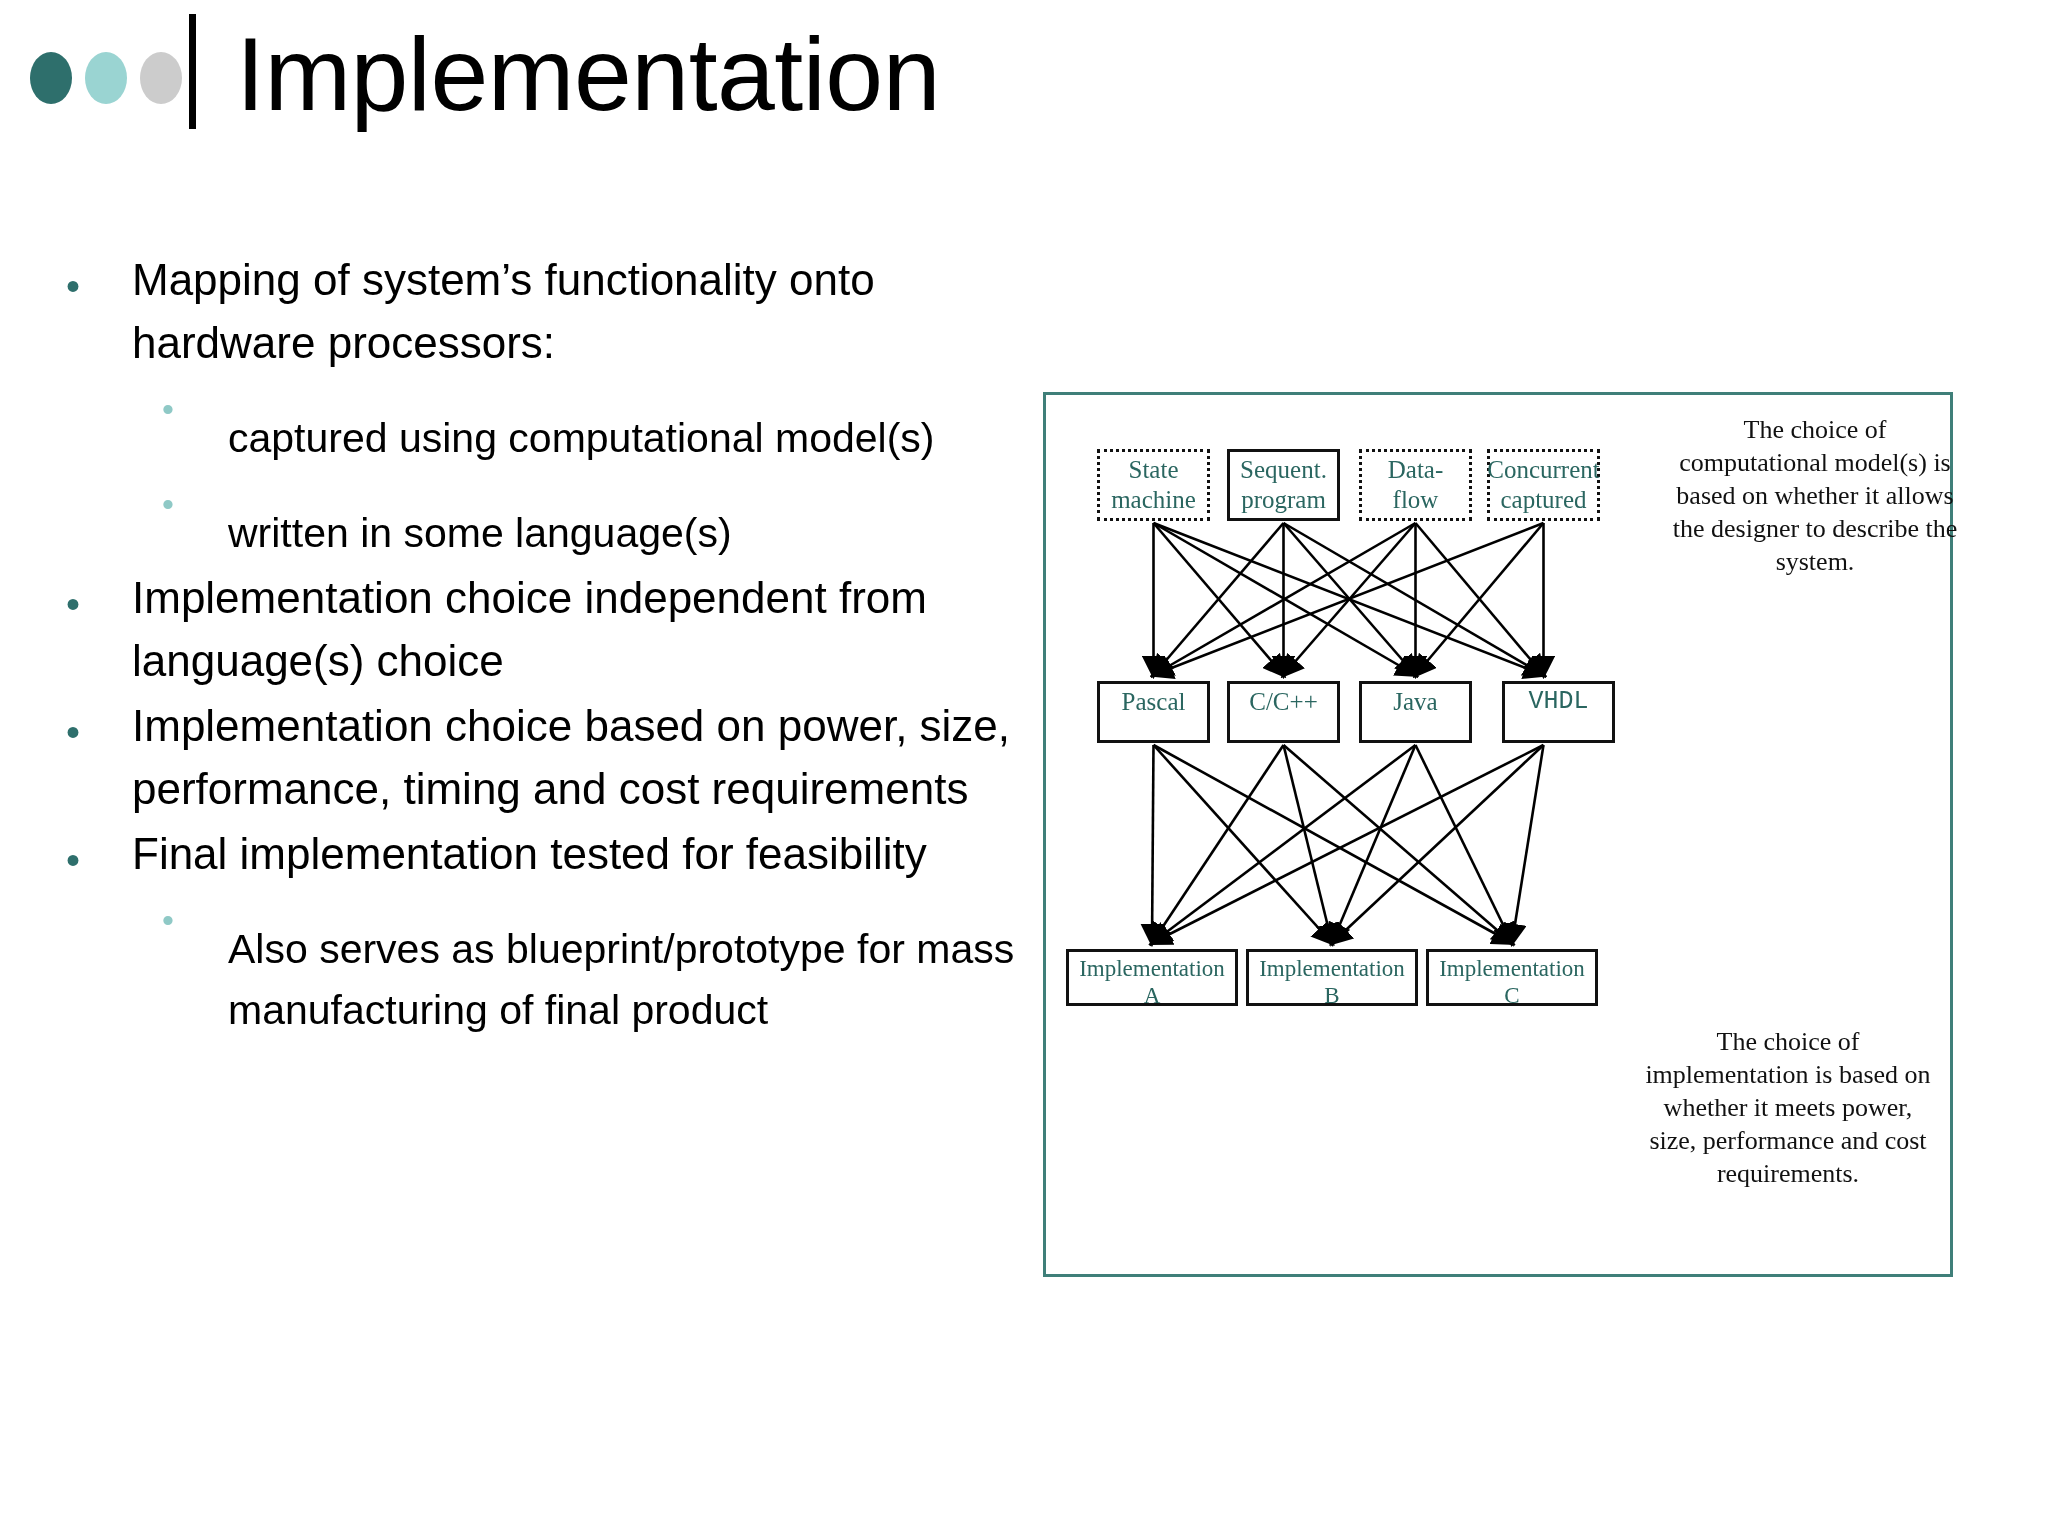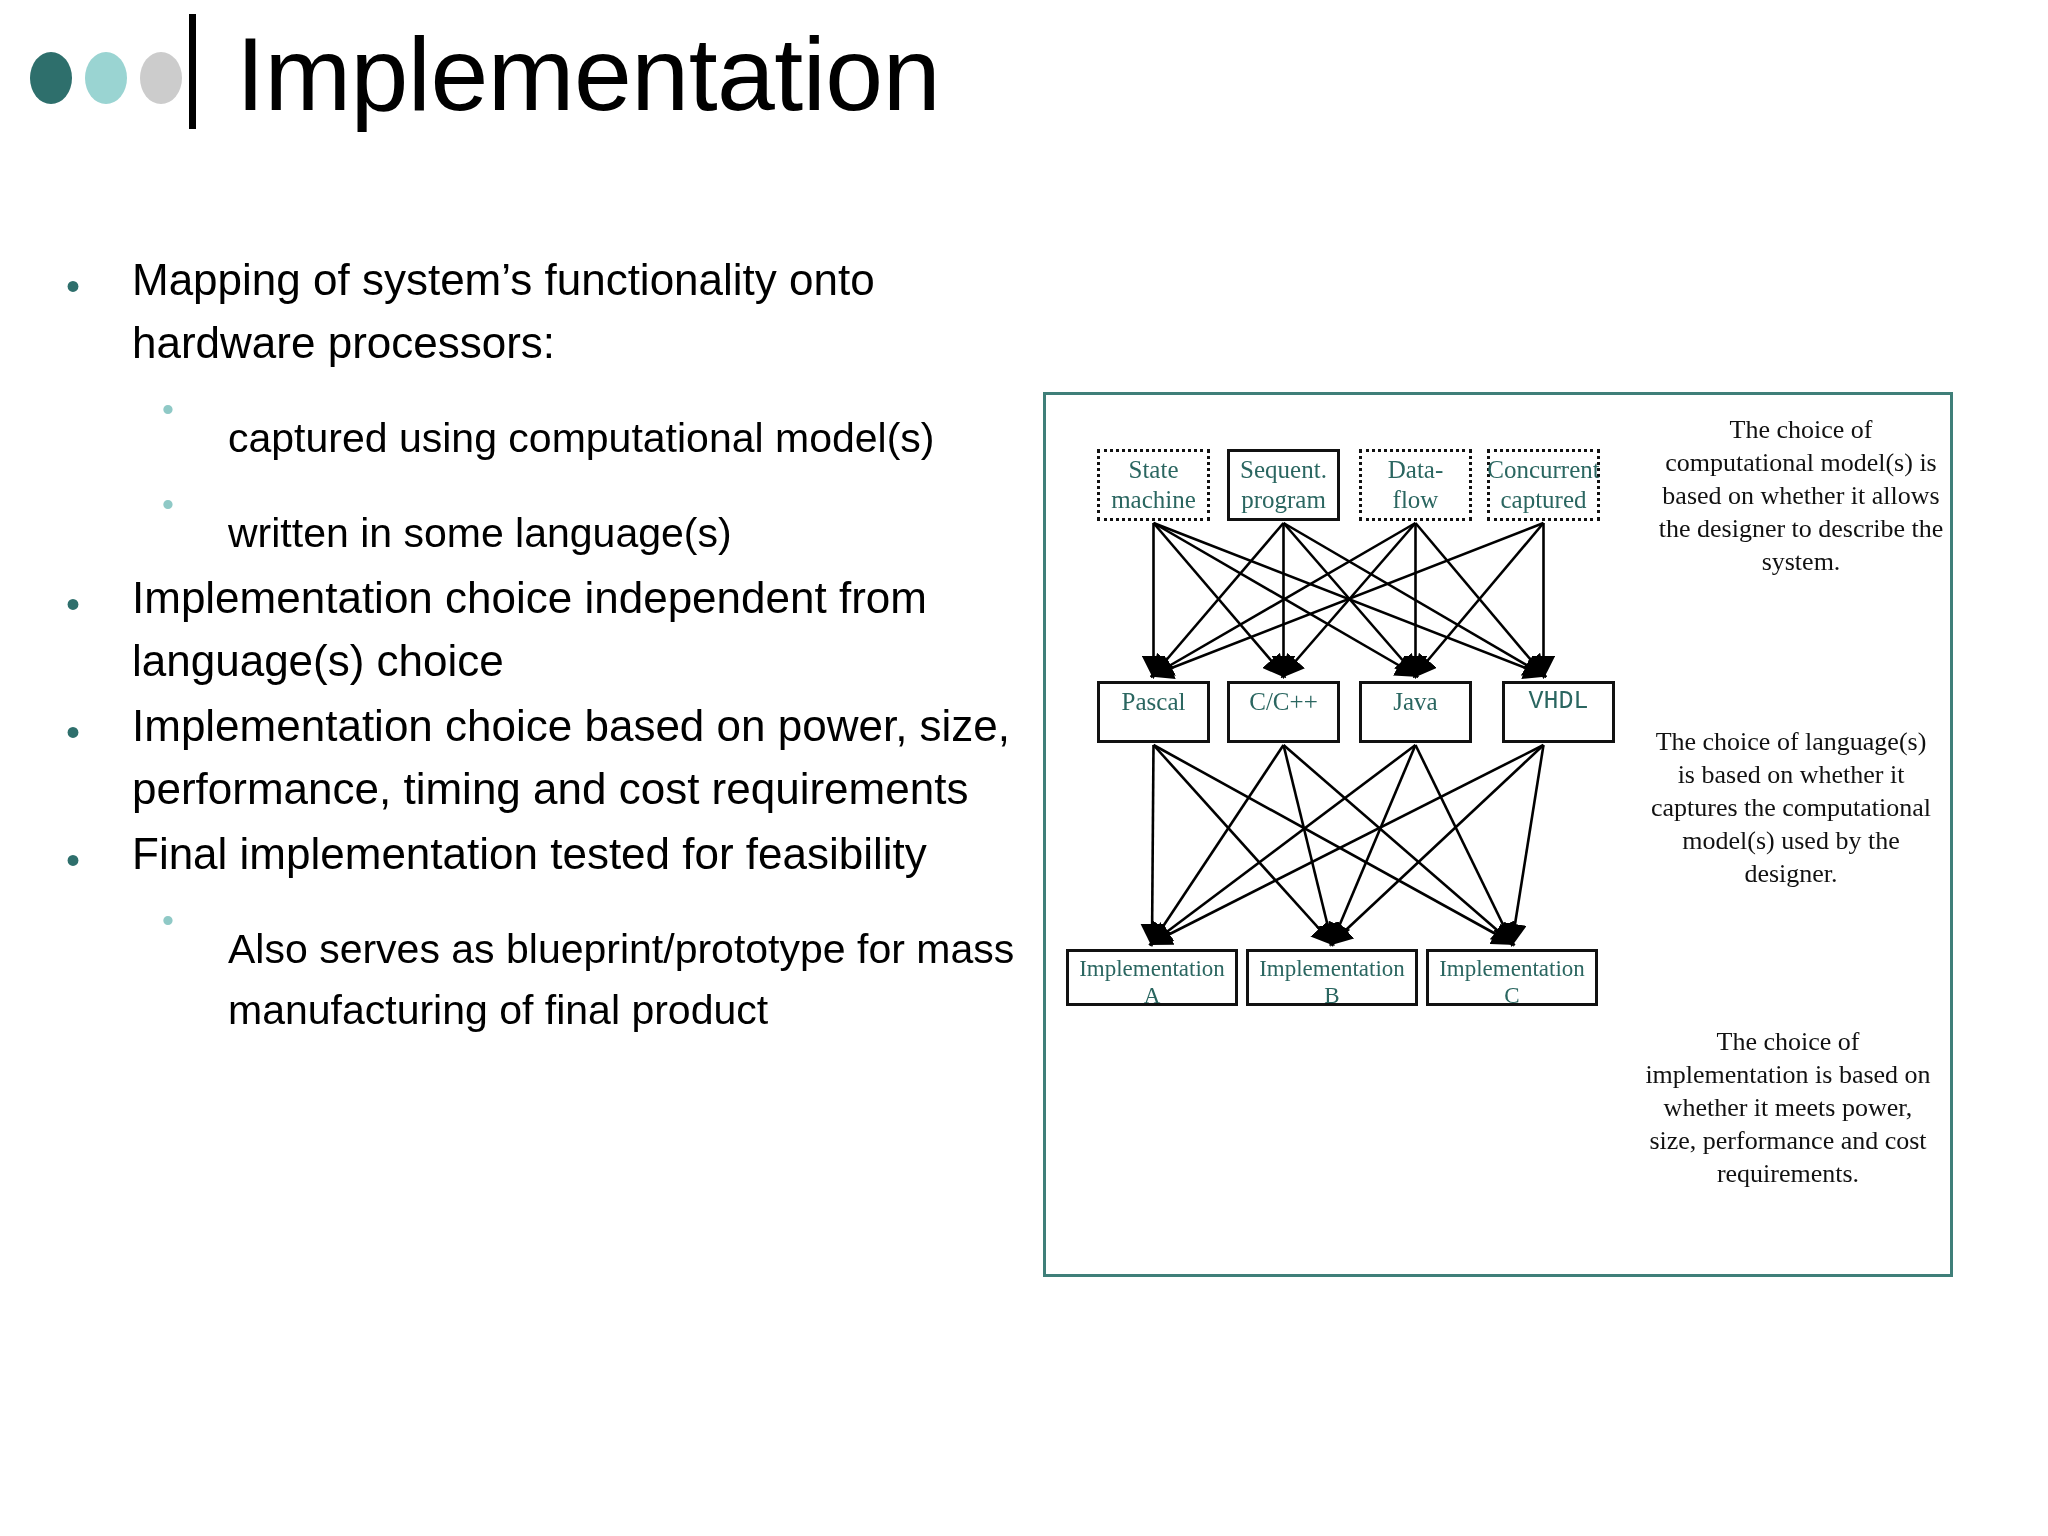--- a/index.html
+++ b/index.html
@@ -179,21 +179,21 @@
   
   .annotation {
     position: absolute;
     font-family: "Liberation Serif", serif;
     font-size: 26px;
     line-height: 33px;
     color: #111111;
     text-align: center;
     z-index: 3;
   }
-  #annotation-model   { left: 610px; top: 18px;  width: 290px; }
+  #annotation-model   { left: 624px; top: 18px;  width: 290px; }
   #annotation-language{ left: 600px; top: 330px; width: 290px; }
   #annotation-impl    { left: 592px; top: 630px; width: 300px; }
 
   
   #footer {
     position: absolute;
     left: 0;
     bottom: 22px;
     width: 2048px;
     height: 44px;
@@ -306,19 +306,18 @@
       <div class="node node-mid solid" id="node-pascal">Pascal</div>
       <div class="node node-mid solid" id="node-cpp">C/C++</div>
       <div class="node node-mid solid" id="node-java">Java</div>
       <div class="node node-mid solid" id="node-vhdl">VHDL</div>
 
       <div class="node node-bot solid" id="node-impl-a">Implementation A</div>
       <div class="node node-bot solid" id="node-impl-b">Implementation B</div>
       <div class="node node-bot solid" id="node-impl-c">Implementation C</div>
 
       <div class="annotation" id="annotation-model">The choice of computational model(s) is based on whether it allows the designer to describe the system.</div>
-      <div class="annotation" id="annotation-language">The choice of language(s) is based on whether it captures the computational model(s) used by the designer.</div>
       <div class="annotation" id="annotation-impl">The choice of implementation is based on whether it meets power, size, performance and cost requirements.</div>
     </div>
   </div>
 
 
 </div>
 
 </body></html>

